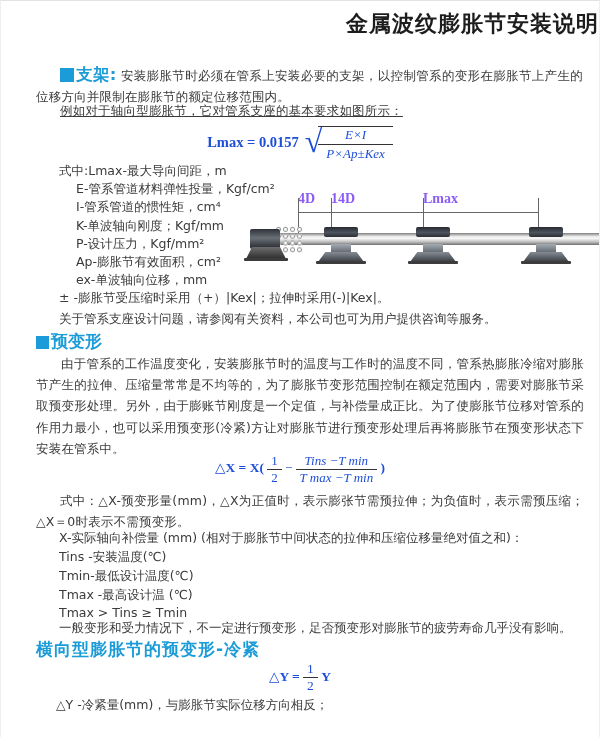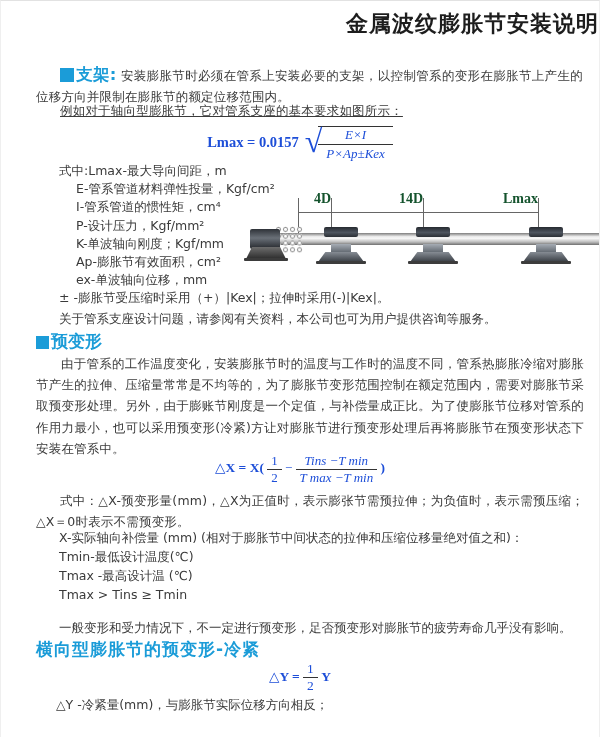--- a/index.html
+++ b/index.html
@@ -41,23 +41,23 @@
 
   .var-list { position:absolute; top:161px; left:58px; font-size:12.5px; line-height:18.2px; }
   .var-list div + div { padding-left:17px; }
   .pm-line { position:absolute; top:289px; left:58px; font-size:12.5px; }
   .consult-line { position:absolute; top:310px; left:58px; font-size:12.5px; }
 
   
   .diagram { position:absolute; left:245px; top:190px; width:355px; height:100px; }
   .dim-line { position:absolute; left:52px; top:21px; width:240px; border-top:1px solid #666; }
   .tick { position:absolute; top:7px; height:36px; border-left:1px solid #666; width:0; }
-  .dim-label { position:absolute; top:0px; text-align:right;
+  .dim-label { position:absolute; top:0px; text-align:left;
     font-family:"Liberation Serif","DejaVu Serif",serif; font-weight:bold;
-    font-size:14px; color:#14532d; }
+    font-size:14px; color:#8b5cf6; }
   .pipe { position:absolute; left:6px; top:42px; width:349px; height:12px;
     background:linear-gradient(#7d7d7d,#ececec 30%,#f7f7f7 45%,#bdbdbd 75%,#6f6f6f);
     border-radius:1px; }
   .bellows { position:absolute; left:29px; top:35px; width:28px; height:27px;
     background-image:radial-gradient(circle, #fbfbfb 0 1.1px, #8a8a8a 1.9px, #dcdcdc 2.6px, transparent 3.1px);
     background-size:7px 6.8px; }
   .anchor-hub { position:absolute; left:4px; top:38px; width:30px; height:20px;
     background:linear-gradient(#2e3238,#6a7078 45%,#23262b); border-radius:2px; }
   .anchor-base { position:absolute; left:0px; top:56px; width:40px; height:12px;
     clip-path:polygon(15% 0,85% 0,100% 100%,0 100%);
@@ -100,22 +100,22 @@
   <div class="example-line body-text">例如对于轴向型膨胀节，它对管系支座的基本要求如图所示：</div>
 
   <div class="formula" style="top:124px;">
     <span class="f-bold">Lmax = 0.0157</span><span class="sqrt-sign">√</span><span class="sqrt-body math-it"><span class="fr-num">E×I</span><span class="fr-den">P×Ap±Kex</span></span>
   </div>
 
   <div class="var-list">
     <div>式中:Lmax-最大导向间距，m</div>
     <div>E-管系管道材料弹性投量，Kgf/cm²</div>
     <div>I-管系管道的惯性矩，cm⁴</div>
+    <div>K-单波轴向刚度；Kgf/mm</div>
     <div>P-设计压力，Kgf/mm²</div>
-    <div>K-单波轴向刚度；Kgf/mm</div>
     <div>Ap-膨胀节有效面积，cm²</div>
     <div>ex-单波轴向位移，mm</div>
   </div>
 
   <div class="pm-line">± -膨胀节受压缩时采用（+）|Kex|；拉伸时采用(-)|Kex|。</div>
   <div class="consult-line">关于管系支座设计问题，请参阅有关资料，本公司也可为用户提供咨询等服务。</div>
 
   <div class="diagram">
     <div class="dim-label" style="left:52px; width:33px;">4D</div>
     <div class="dim-label" style="left:85px; width:92px;">14D</div>
@@ -161,20 +161,21 @@
     <span>−</span>
     <span class="frac math-it"><span class="n">Tins −T min</span><span class="d">T max −T min</span></span>
     <span class="f-bold" style="font-size:13.5px;">)</span>
   </div>
 
   <p class="para axial-explain body-text" style="margin:0; line-height:21px;">式中：△X-预变形量(mm)，△X为正值时，表示膨张节需预拉伸；为负值时，表示需预压缩；△X＝0时表示不需预变形。</p>
 
   <div class="x-line">X-实际轴向补偿量 (mm) (相对于膨胀节中间状态的拉伸和压缩位移量绝对值之和)：</div>
 
   <div class="t-lines">
+    <div>Tins -安装温度(℃)</div>
     <div>Tmin-最低设计温度(℃)</div>
     <div>Tmax -最高设计温 (℃)</div>
     <div>Tmax &gt; Tins ≥ Tmin</div>
   </div>
 
   <div class="note-line">一般变形和受力情况下，不一定进行预变形，足否预变形对膨胀节的疲劳寿命几乎没有影响。</div>
 
   <div class="sub-heading lateral-heading">横向型膨胀节的预变形-冷紧</div>
 
   <div class="formula formula-lateral">

